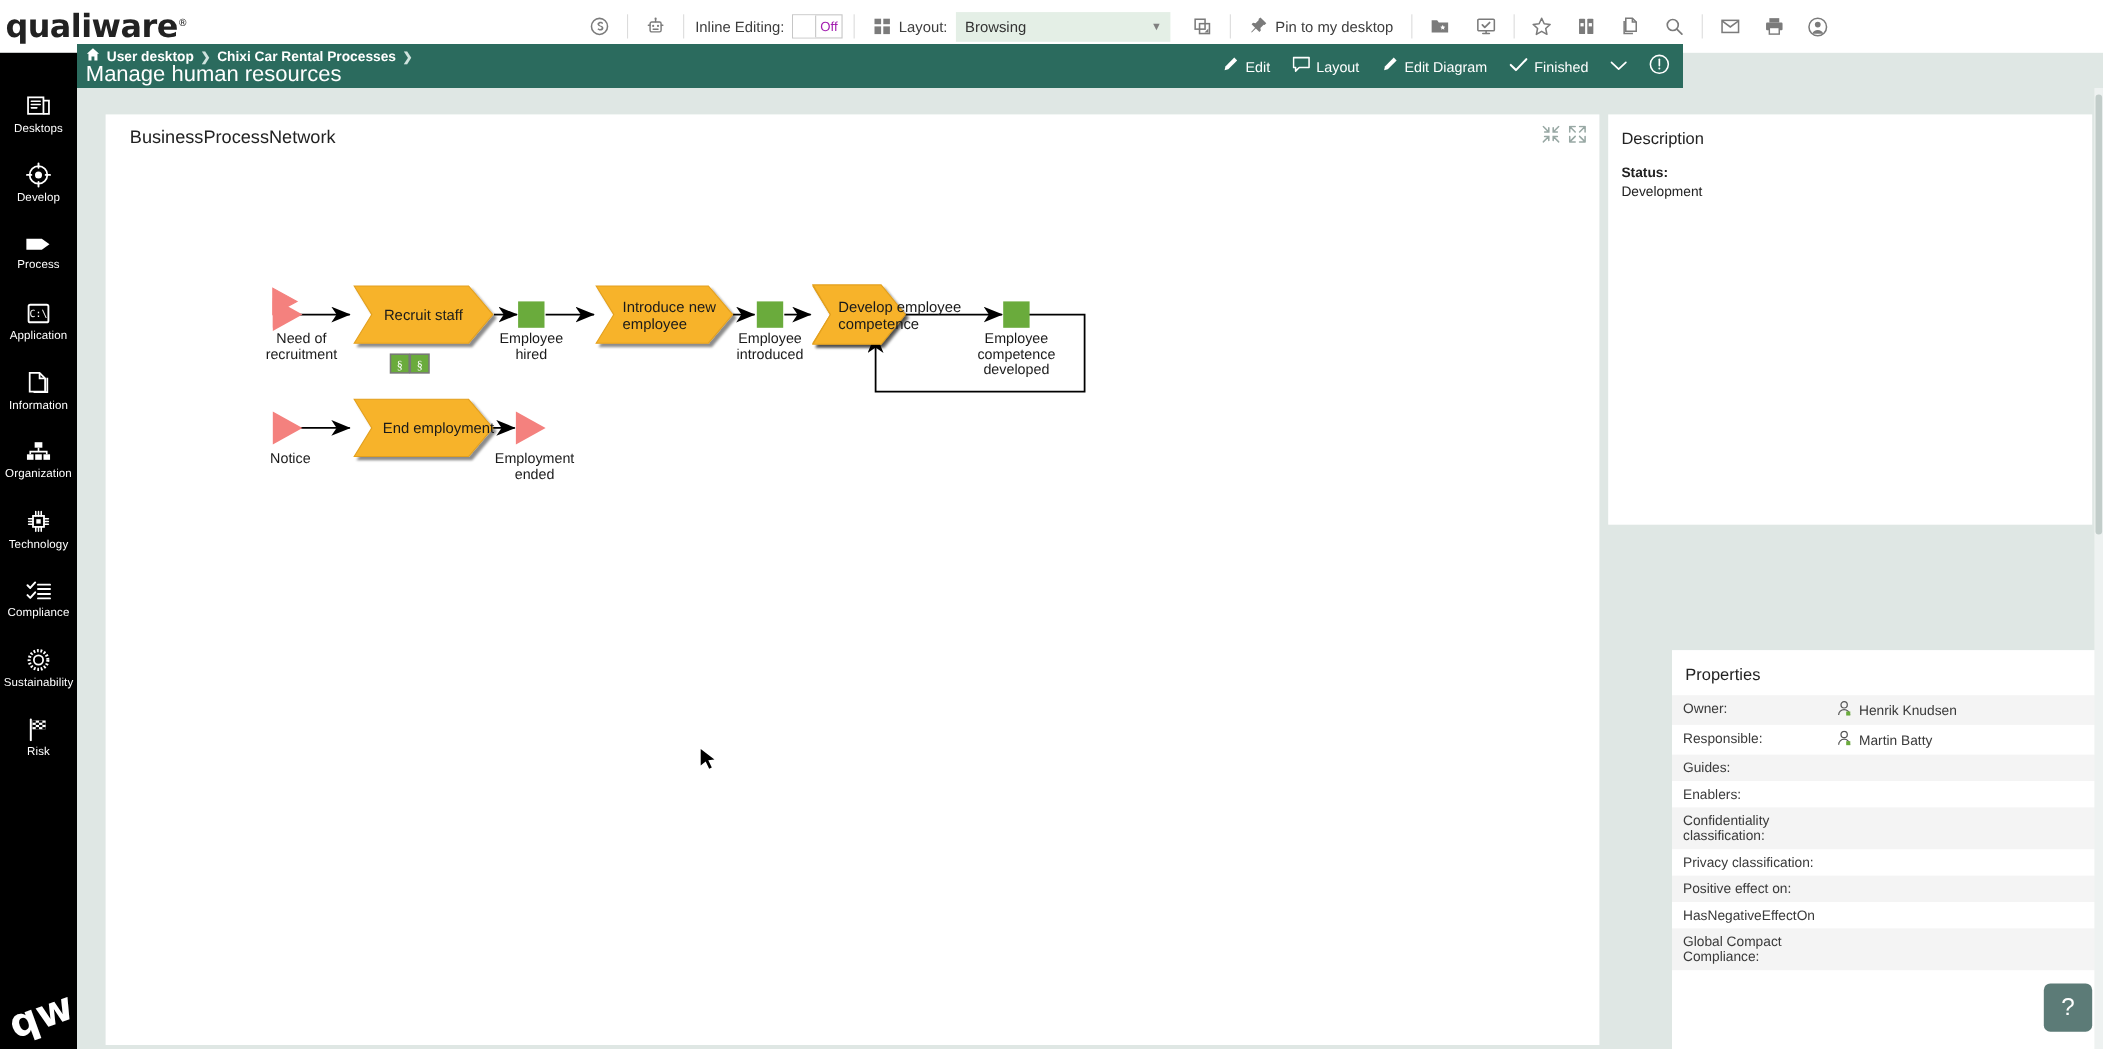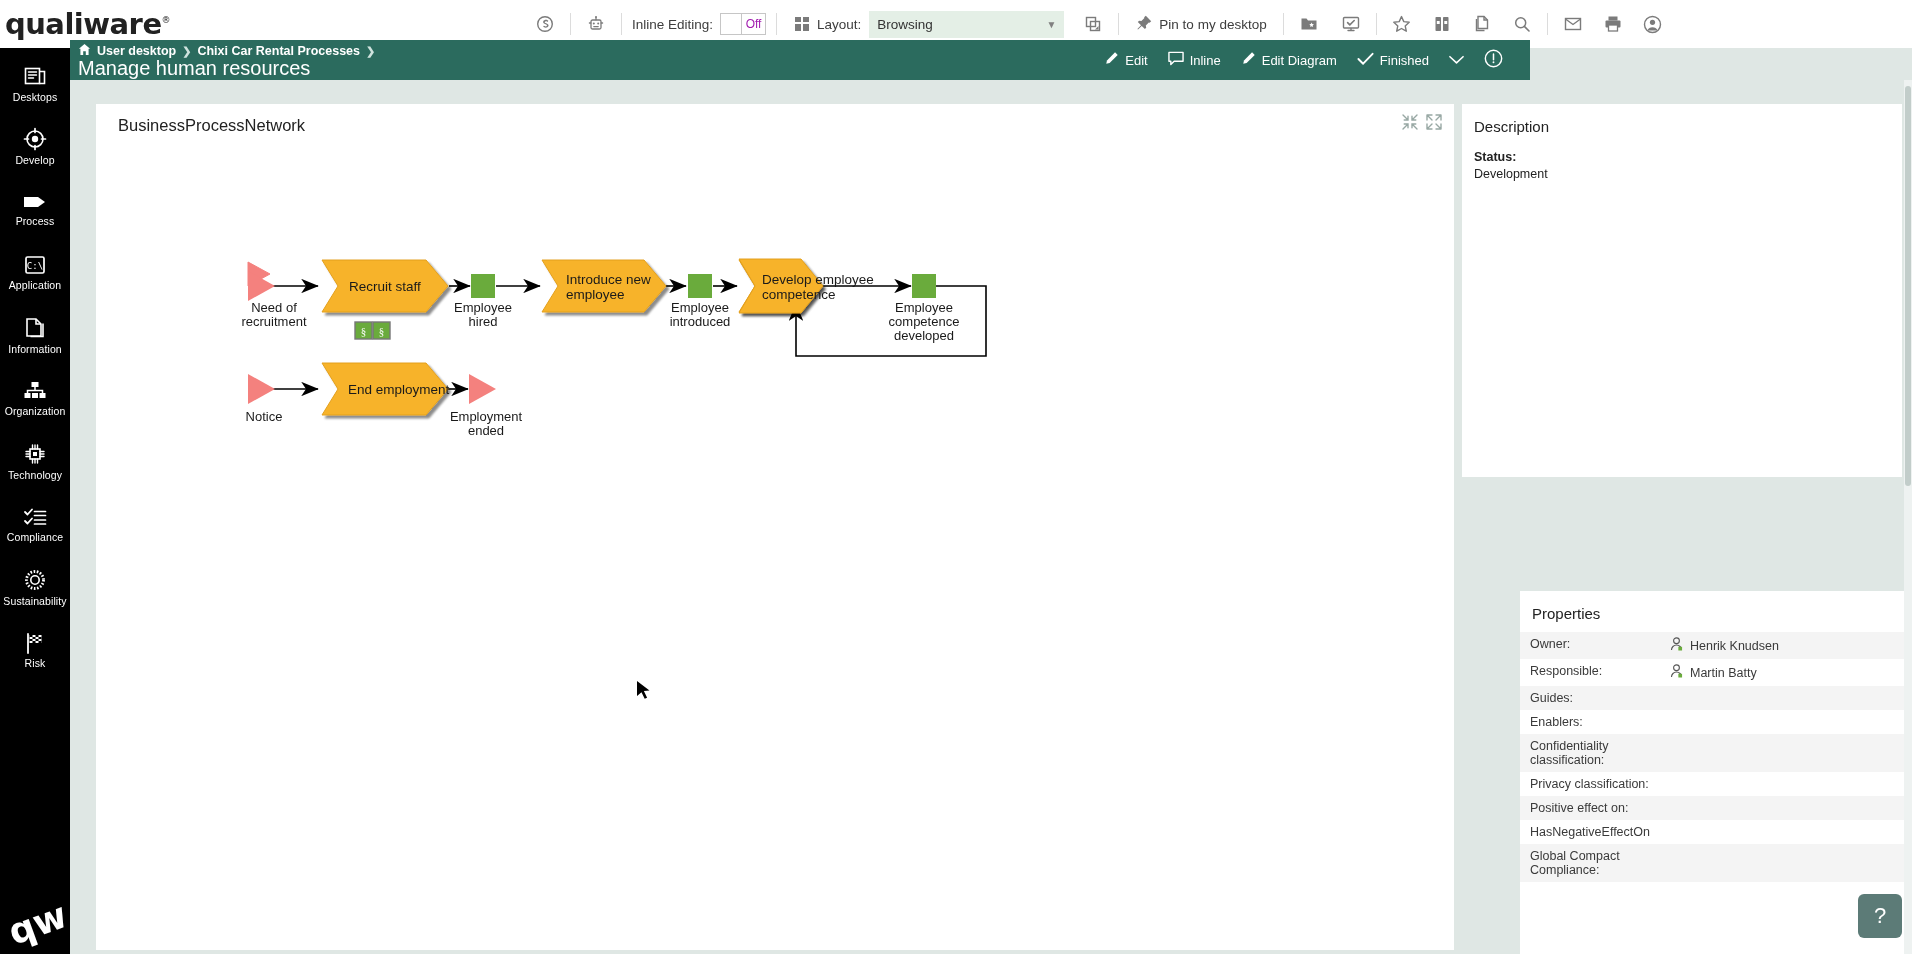--- a/index.html
+++ b/index.html
@@ -55,30 +55,30 @@
     display: flex; align-items: center; gap: 6px;
     font-size: 12.5px; color: #ffffff; font-weight: 600;
   }
   .breadcrumb .crumb { cursor: pointer; }
   .breadcrumb .sep { color: #cfe3de; font-size: 11px; }
   .page-title {
     position: absolute; left: 8px; top: 17px;
     font-size: 20px; color: #ffffff; font-weight: 400;
   }
   .header-actions {
-    position: absolute; right: 21px; top: 9px;
+    position: absolute; right: 6px; top: 9px;
     display: flex; align-items: center; gap: 20px;
     color: #ffffff; font-size: 13px;
   }
   .hdr-act { display: flex; align-items: center; gap: 6px; cursor: pointer; }
 
   
   .sidebar {
     position: absolute; left: 0; top: 48px; width: 70px; height: 906px;
-    background: #000000; padding-top: 4px;
+    background: #000000; padding-top: 24px;
   }
   .side-item {
     width: 70px; height: 63px; display: flex; flex-direction: column;
     align-items: center; justify-content: center; gap: 3px; cursor: pointer;
     color: #ffffff;
   }
   .side-item .side-label { font-size: 10.5px; letter-spacing: 0.1px; }
   .side-item svg { display: block; }
   .qw-mark {
     position: absolute; left: 8px; bottom: 10px;
@@ -306,21 +306,21 @@
             </svg>
         </span>
         <span>Edit</span>
       </div>
       <div class="hdr-act">
         <span>
           <svg width="16" height="15" viewBox="0 0 17 15">
               <path d="M1 1h15v9.5H6.5L3 14v-3.5H1z" fill="none" stroke="#fff" stroke-width="1.5" stroke-linejoin="round"></path>
             </svg>
         </span>
-        <span>Inline</span>
+        <span>Layout</span>
       </div>
       <div class="hdr-act">
         <span>
           <svg width="15" height="15" viewBox="0 0 16 16">
               <path d="M11.8 1.4l2.8 2.8-8.6 8.6-3.6.8.8-3.6z" fill="#fff"></path>
             </svg>
         </span>
         <span>Edit Diagram</span>
       </div>
       <div class="hdr-act">

